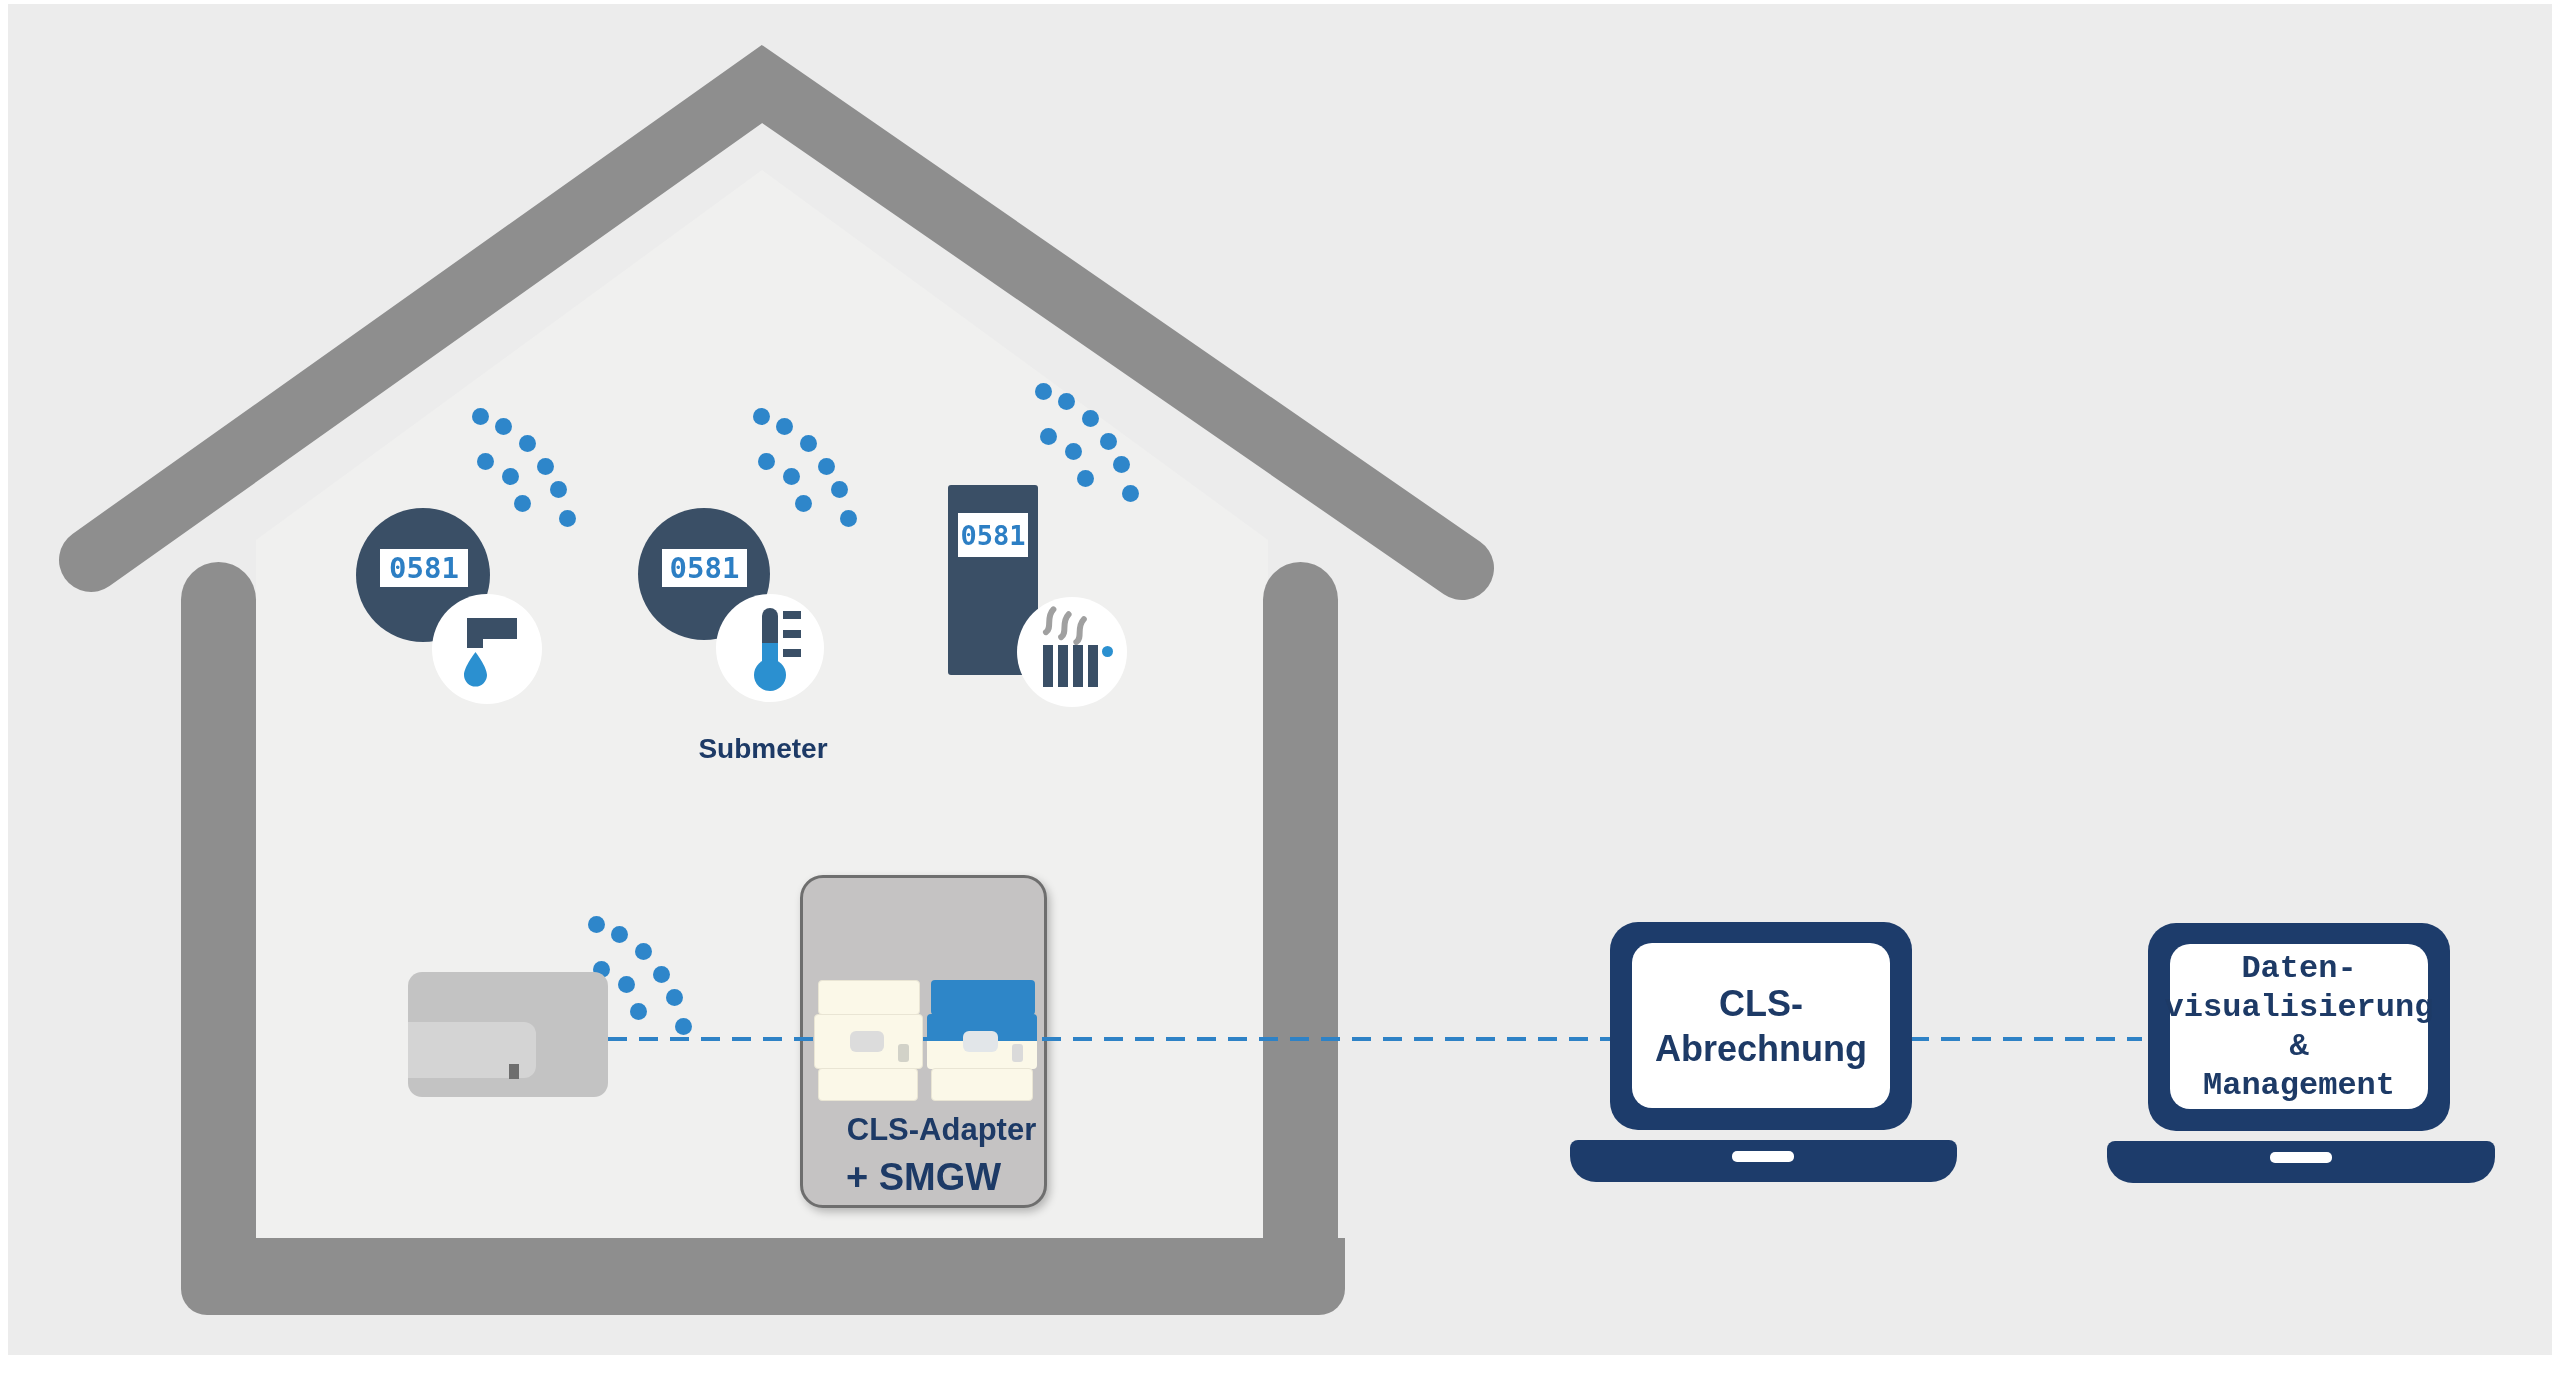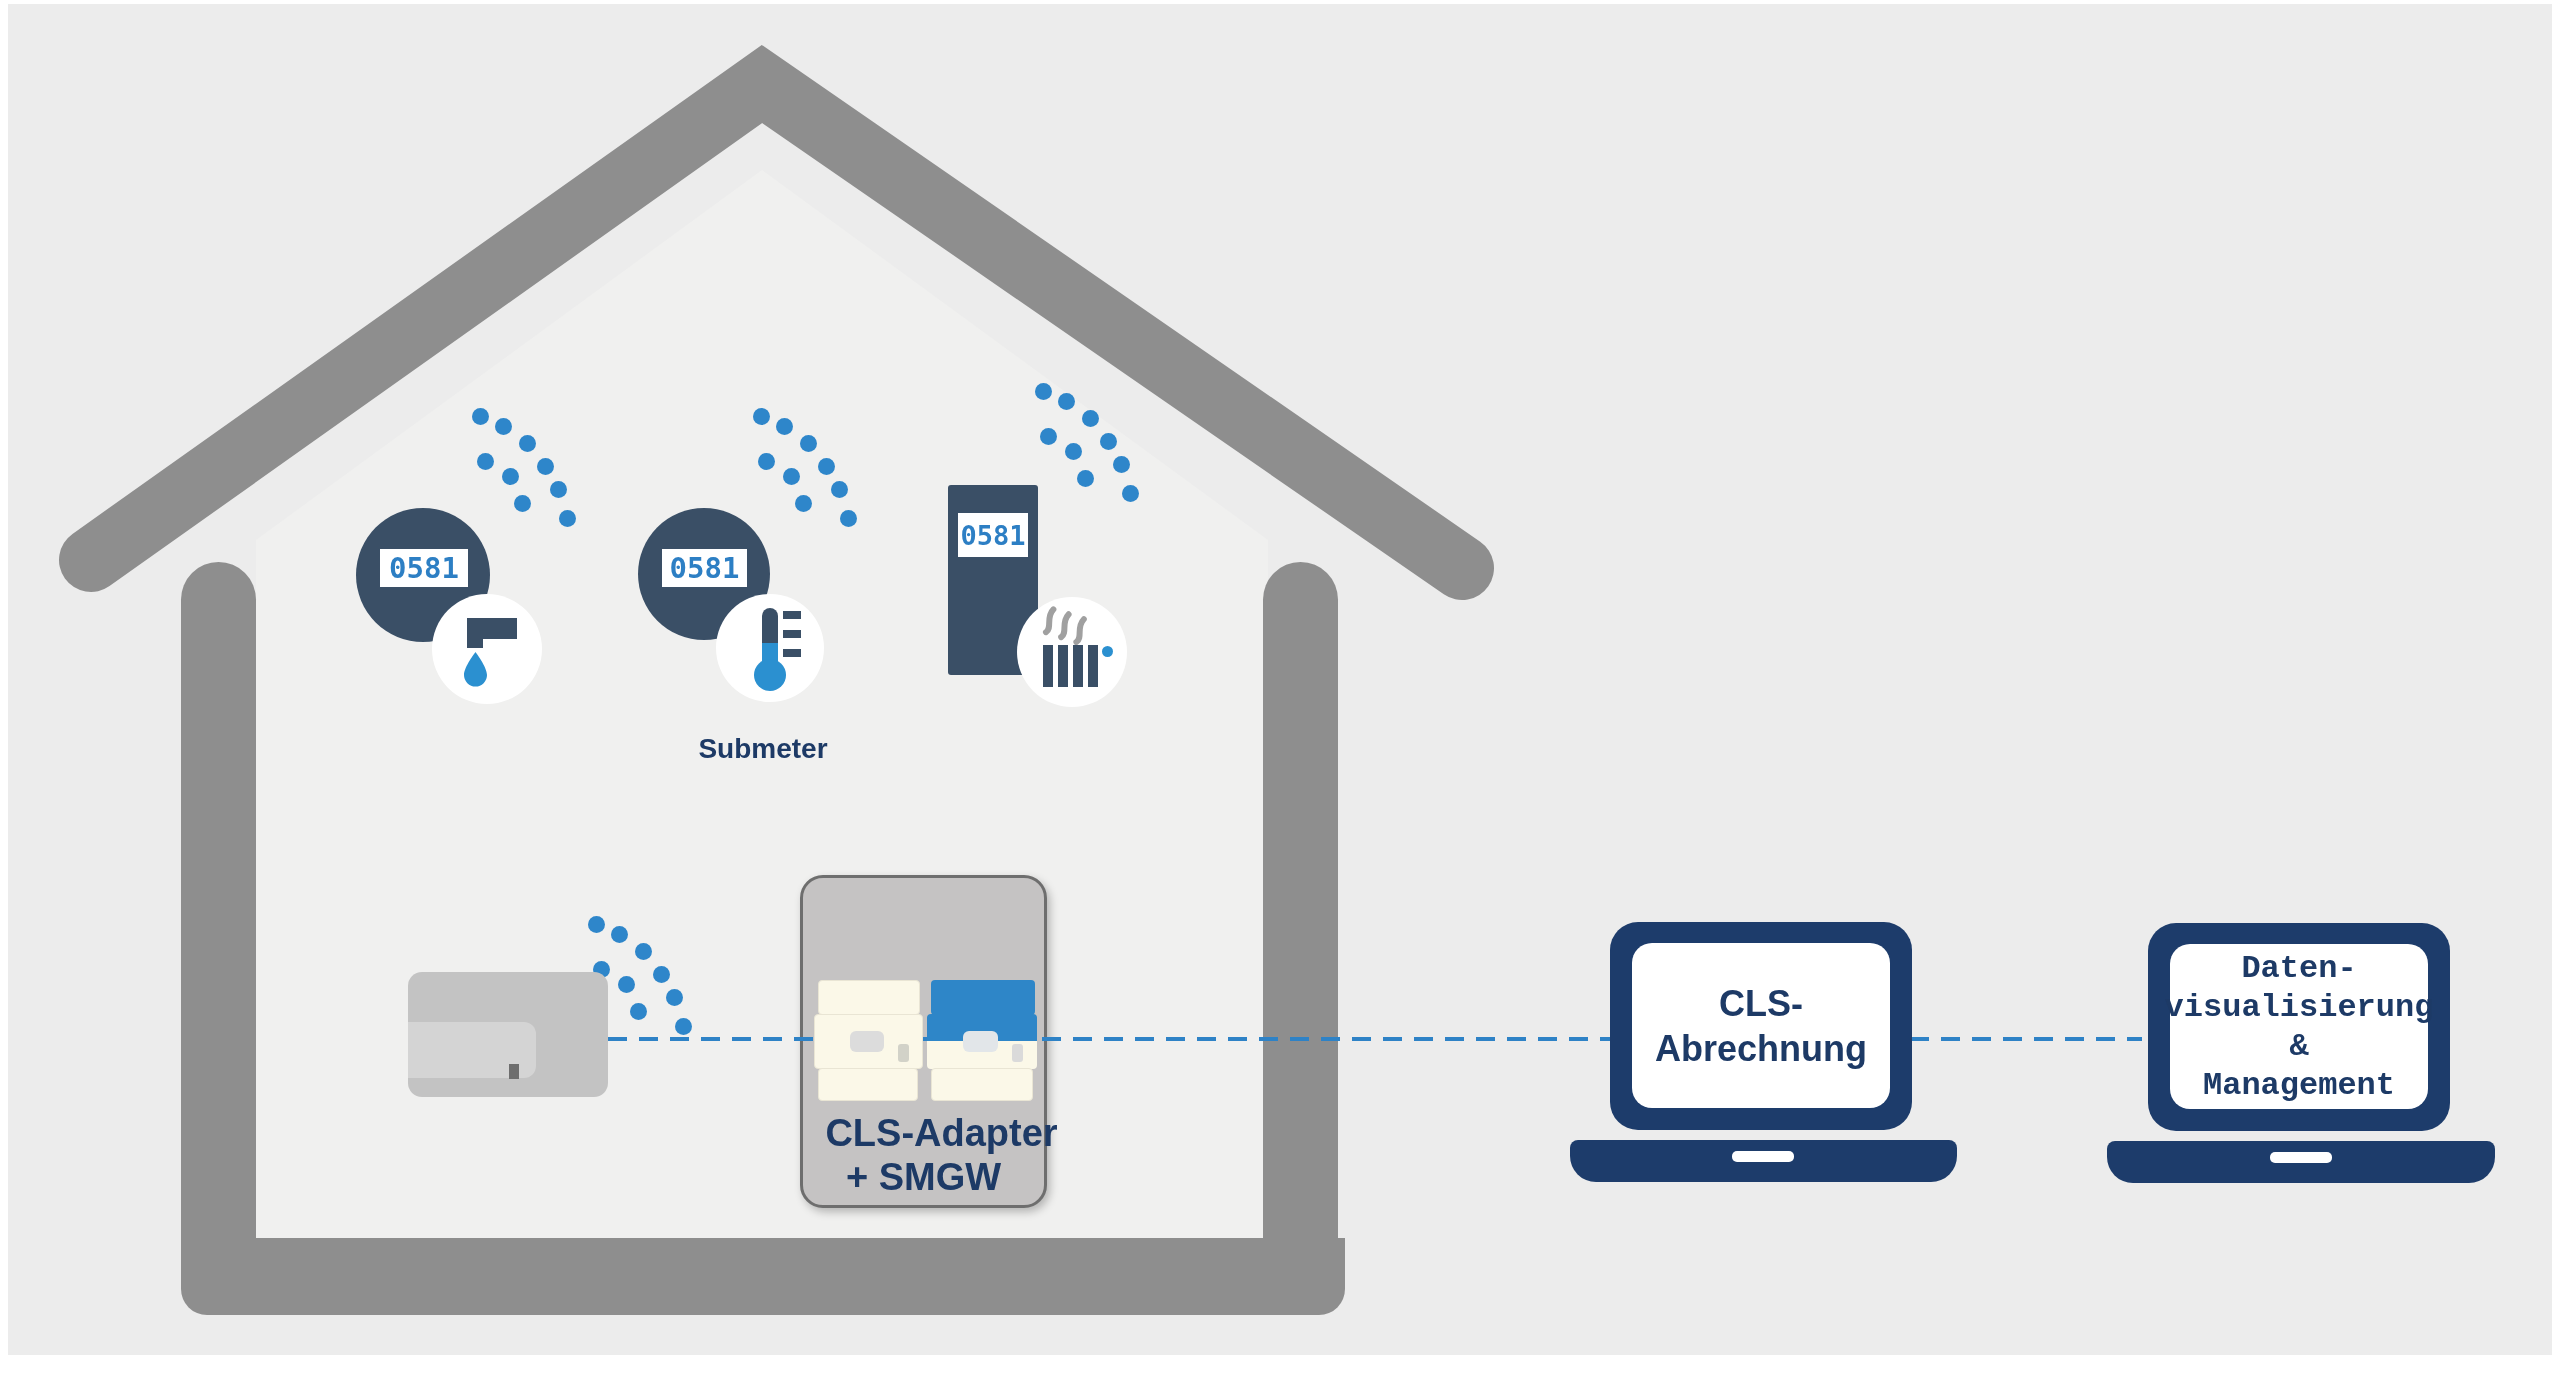--- a/index.html
+++ b/index.html
@@ -183,21 +183,21 @@
   <div>
     <div class="module blue" style="left:931px;top:980px;width:104px;height:35px;"></div>
     <div class="module" style="left:927px;top:1014px;width:110px;height:55px;overflow:hidden;border-radius:4px;">
       <div class="abs blue" style="left:0;top:0;width:110px;height:27px;"></div>
       <div class="abs" style="left:0;top:27px;width:110px;height:28px;background:#fbf8e8;"></div>
     </div>
     <div class="mod-slot" style="left:963px;top:1031px;width:35px;height:21px;background:#e2e6e9;"></div>
     <div class="mod-mark" style="left:1012px;top:1044px;width:11px;height:18px;background:#dadada;"></div>
     <div class="module cream" style="left:931px;top:1068px;width:102px;height:33px;"></div>
   </div>
-  <div class="label" style="left:800px;top:1112px;width:283px;font-size:38px;">CLS-Adapter</div>
+  <div class="label" style="left:800px;top:1112px;width:283px;font-size:31px;">CLS-Adapter</div>
   <div class="label" style="left:800px;top:1156px;width:247px;font-size:38px;">+ SMGW</div>
 
   <div>
     <div class="laptop-screen" style="left:1610px;top:922px;">
       <div class="laptop-inner">
         <div class="laptop-text" style="font-size:36px;line-height:45px;">
           <div>CLS-</div>
           <div>Abrechnung</div>
         </div>
       </div>

